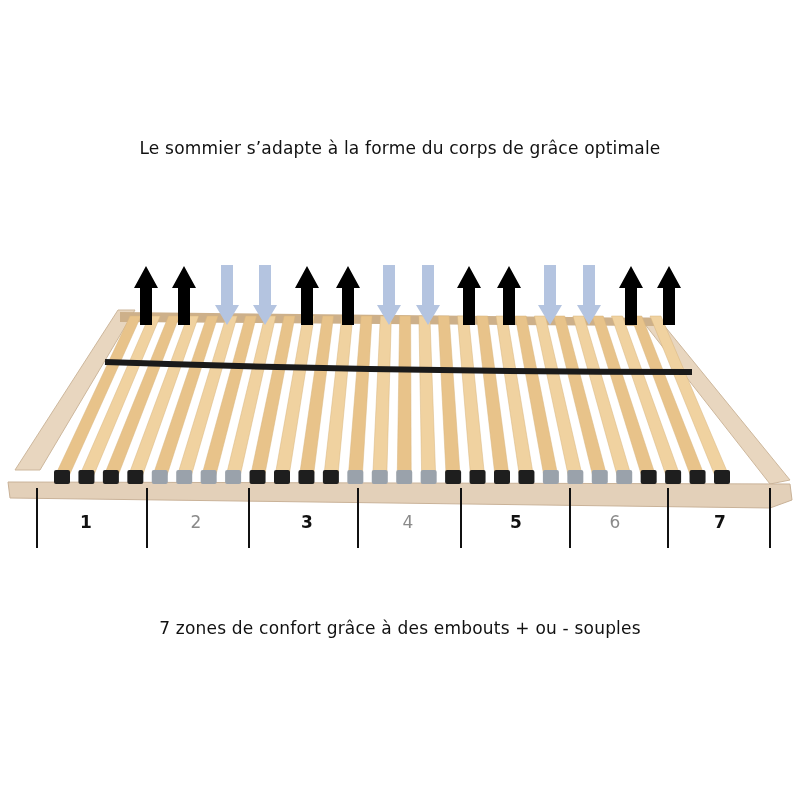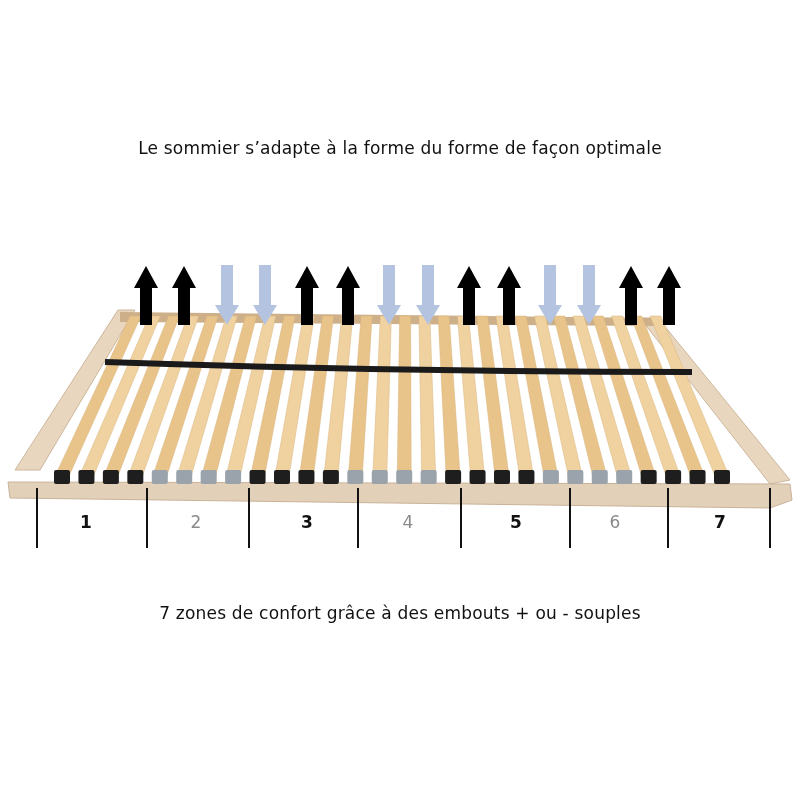--- a/index.html
+++ b/index.html
@@ -1,19 +1,19 @@
 <!DOCTYPE html>
 <html><head>
 <meta charset="utf-8">
 <style>
   html, body { margin:0; padding:0; background:#ffffff; }
   body { width:800px; height:800px; position:relative; overflow:hidden; font-family:"DejaVu Sans", sans-serif; }
   .title { position:absolute; left:0; width:800px; text-align:center; color:#111; font-size:17px; letter-spacing:0.2px; }
   #top-title { top:138px; }
-  #bottom-title { top:603px; }
+  #bottom-title { top:618px; }
   .scene { position:absolute; left:0; top:0; width:800px; height:800px; }
   .zone-label { position:absolute; top:512px; font-size:17px; font-weight:bold; width:30px; text-align:center; }
 </style>
 </head>
 <body>
 
 <div class="scene">
   <svg width="800" height="800" viewBox="0 0 800 800">
 
     <polygon points="15,470 40,470 135,310 118,310" fill="#e8d6bf" stroke="#cdb79c" stroke-width="1"></polygon>
@@ -108,21 +108,21 @@
         <line x1="249" x2="249" y1="488" y2="548" stroke="#111" stroke-width="2"></line>
         <line x1="358" x2="358" y1="488" y2="548" stroke="#111" stroke-width="2"></line>
         <line x1="461" x2="461" y1="488" y2="548" stroke="#111" stroke-width="2"></line>
         <line x1="570" x2="570" y1="488" y2="548" stroke="#111" stroke-width="2"></line>
         <line x1="668" x2="668" y1="488" y2="548" stroke="#111" stroke-width="2"></line>
         <line x1="770" x2="770" y1="488" y2="548" stroke="#111" stroke-width="2"></line>
       </g>
   </svg>
 </div>
 
-<div id="top-title" class="title">Le sommier s’adapte à la forme du forme de façon optimale</div>
+<div id="top-title" class="title">Le sommier s’adapte à la forme du corps de grâce optimale</div>
 
 <div id="zone-labels">
     <div class="zone-label" style="left: 71px; color: rgb(17, 17, 17); font-weight: bold;">1</div>
     <div class="zone-label" style="left: 181px; color: rgb(138, 138, 138); font-weight: normal;">2</div>
     <div class="zone-label" style="left: 292px; color: rgb(17, 17, 17); font-weight: bold;">3</div>
     <div class="zone-label" style="left: 393px; color: rgb(138, 138, 138); font-weight: normal;">4</div>
     <div class="zone-label" style="left: 501px; color: rgb(17, 17, 17); font-weight: bold;">5</div>
     <div class="zone-label" style="left: 600px; color: rgb(138, 138, 138); font-weight: normal;">6</div>
     <div class="zone-label" style="left: 705px; color: rgb(17, 17, 17); font-weight: bold;">7</div>
   </div>

